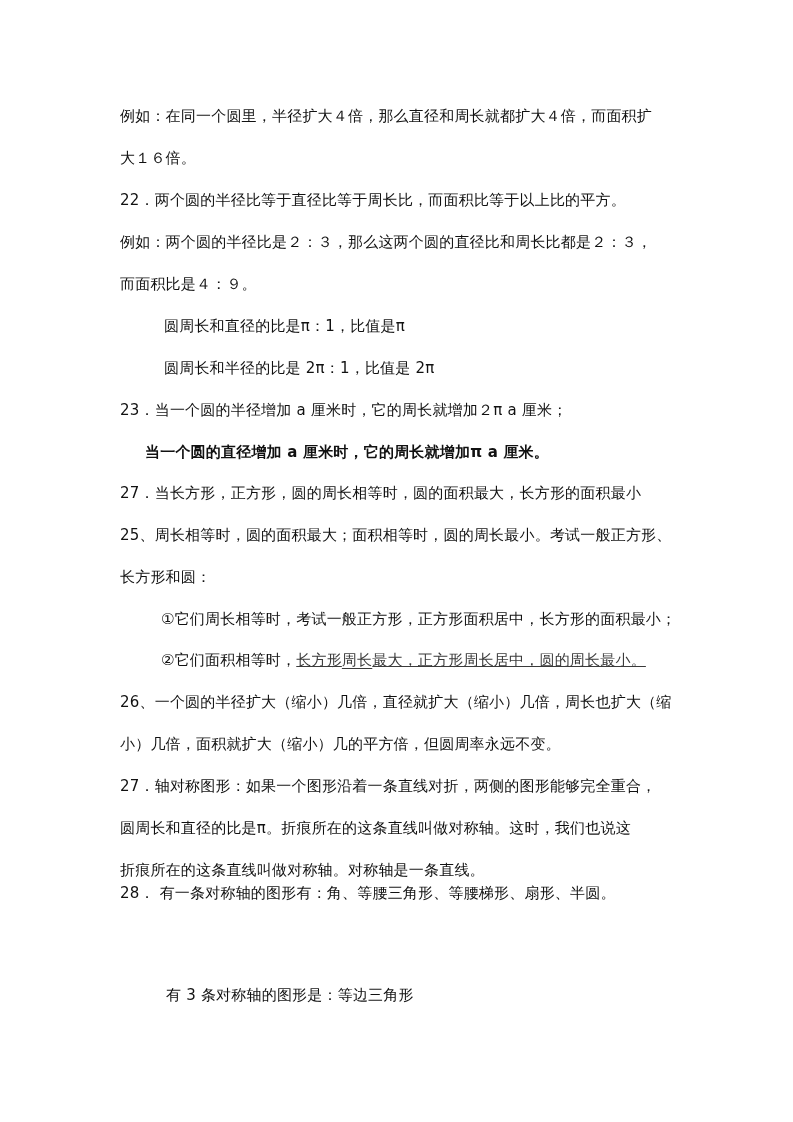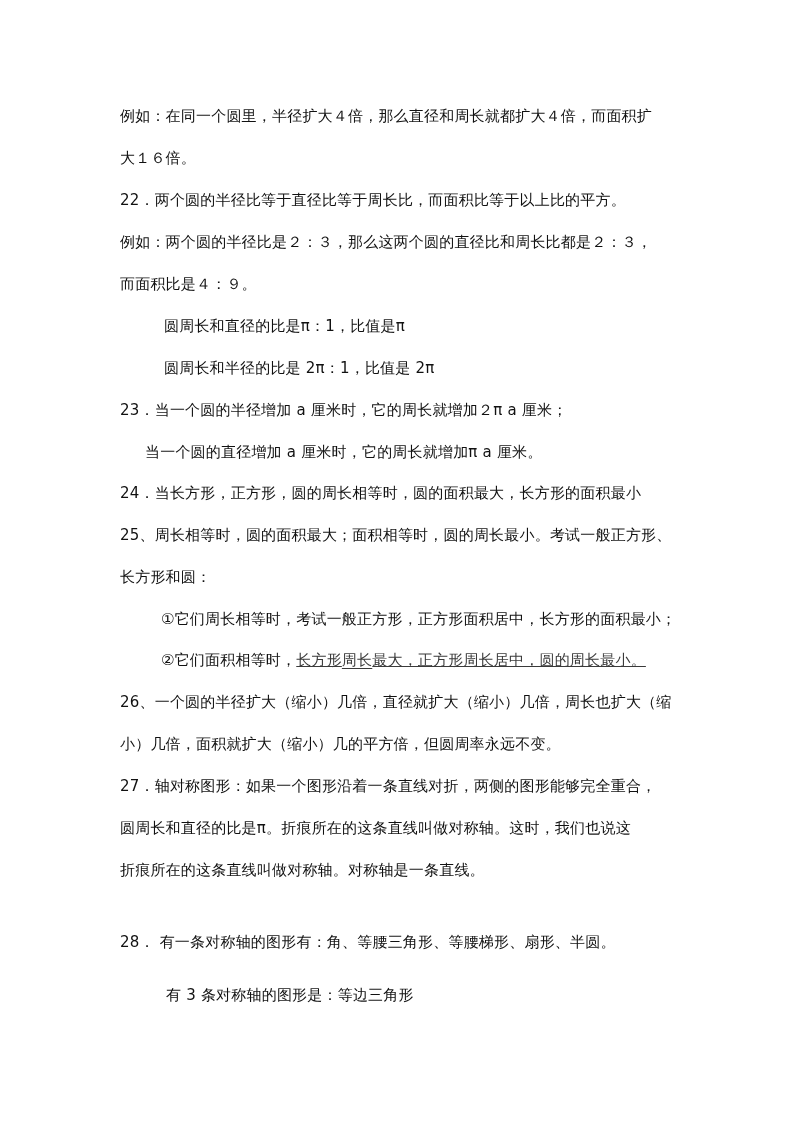--- a/index.html
+++ b/index.html
@@ -1,46 +1,46 @@
 <!DOCTYPE html>
 <html><head>
 <meta charset="utf-8">
 <style>
   html, body { margin: 0; padding: 0; background: #ffffff; }
   body { width: 793px; height: 1122px; position: relative; overflow: hidden;
          font-family: "DejaVu Sans", "Liberation Sans", sans-serif; color: #111111; }
   .page { position: absolute; left: 0; top: 0; width: 793px; height: 856px; background: #fff; }
   .line { position: absolute; left: 120px; white-space: nowrap; font-size: 15px; line-height: 20px; letter-spacing: 0.2px; }
   .ind1 { left: 164px; }
-  .ind2 { left: 145px; }
+  .ind2 { left: 145px; font-weight: bold; }
   .ind3 { left: 161px; }
   .ind4 { left: 166px; }
   .gray { color: #3a3a3a; text-decoration: underline; }
   .u { text-underline-offset: 3px; }
 </style>
 </head>
 <body>
 
 <div class="page">
   <div class="line" style="top:106px">例如：在同一个圆里，半径扩大４倍，那么直径和周长就都扩大４倍，而面积扩</div>
   <div class="line" style="top:148px">大１６倍。</div>
   <div class="line" style="top:190px">22．两个圆的半径比等于直径比等于周长比，而面积比等于以上比的平方。</div>
   <div class="line" style="top:232px">例如：两个圆的半径比是２：３，那么这两个圆的直径比和周长比都是２：３，</div>
   <div class="line" style="top:274px">而面积比是４：９。</div>
   <div class="line ind1" style="top:316px">圆周长和直径的比是π：1，比值是π</div>
   <div class="line ind1" style="top:358px">圆周长和半径的比是 2π：1，比值是 2π</div>
   <div class="line" style="top:400px">23．当一个圆的半径增加 a 厘米时，它的周长就增加２π a 厘米；</div>
   <div class="line ind2" style="top:442px">当一个圆的直径增加 a 厘米时，它的周长就增加π a 厘米。</div>
-  <div class="line" style="top:483px">24．当长方形，正方形，圆的周长相等时，圆的面积最大，长方形的面积最小</div>
+  <div class="line" style="top:483px">27．当长方形，正方形，圆的周长相等时，圆的面积最大，长方形的面积最小</div>
   <div class="line" style="top:525px">25、周长相等时，圆的面积最大；面积相等时，圆的周长最小。考试一般正方形、</div>
   <div class="line" style="top:567px">长方形和圆：</div>
   <div class="line ind3" style="top:609px">①它们周长相等时，考试一般正方形，正方形面积居中，长方形的面积最小；</div>
   <div class="line ind3" style="top:650px">
     <span>②它们面积相等时，</span><span class="gray">长方形</span><span class="u gray">周长</span><span class="gray">最大，正方形周长居中，圆的周长最小。</span>
   </div>
   <div class="line" style="top:692px">26、一个圆的半径扩大（缩小）几倍，直径就扩大（缩小）几倍，周长也扩大（缩</div>
   <div class="line" style="top:734px">小）几倍，面积就扩大（缩小）几的平方倍，但圆周率永远不变。</div>
   <div class="line" style="top:776px">27．轴对称图形：如果一个图形沿着一条直线对折，两侧的图形能够完全重合，</div>
   <div class="line" style="top:818px">圆周长和直径的比是π。折痕所在的这条直线叫做对称轴。这时，我们也说这</div>
   <div class="line" style="top:860px">折痕所在的这条直线叫做对称轴。对称轴是一条直线。</div>
-  <div class="line" style="top:932px">28．  有一条对称轴的图形有：角、等腰三角形、等腰梯形、扇形、半圆。</div>
+  <div class="line" style="top:883px">28．  有一条对称轴的图形有：角、等腰三角形、等腰梯形、扇形、半圆。</div>
   <div class="line ind4" style="top:985px">有 3 条对称轴的图形是：等边三角形</div>
 </div>
 
 </body></html>

